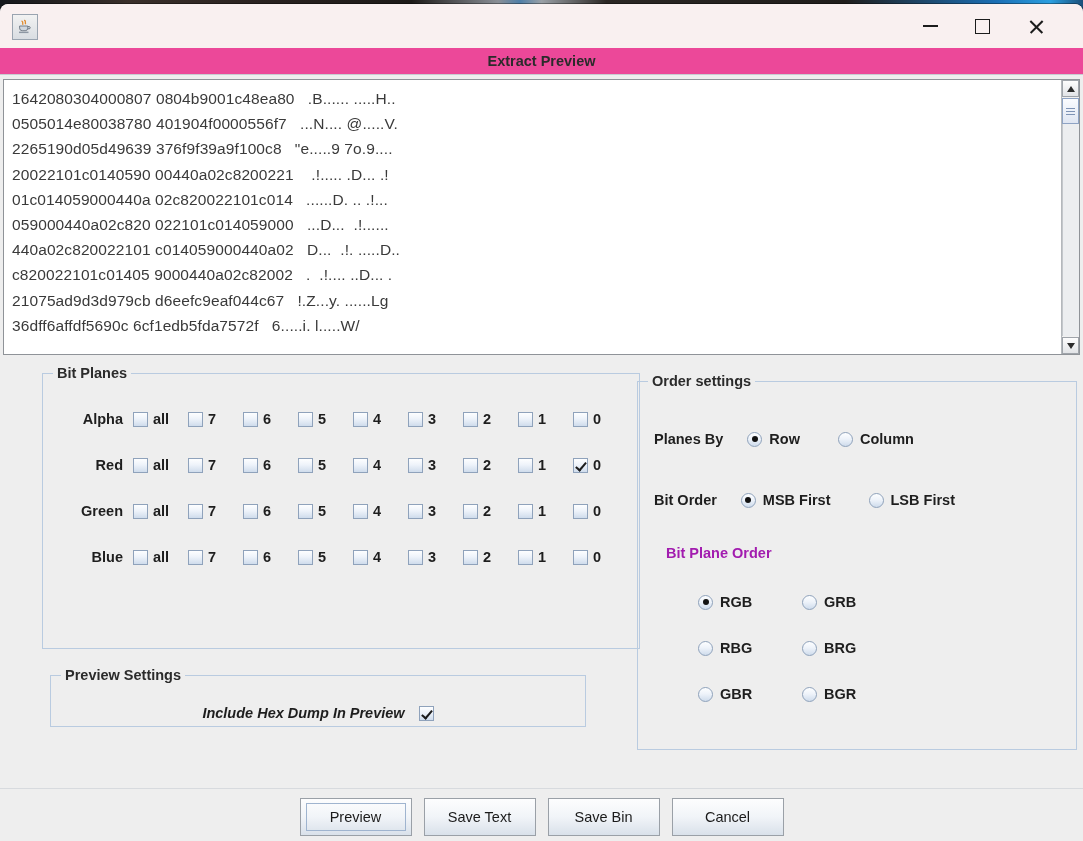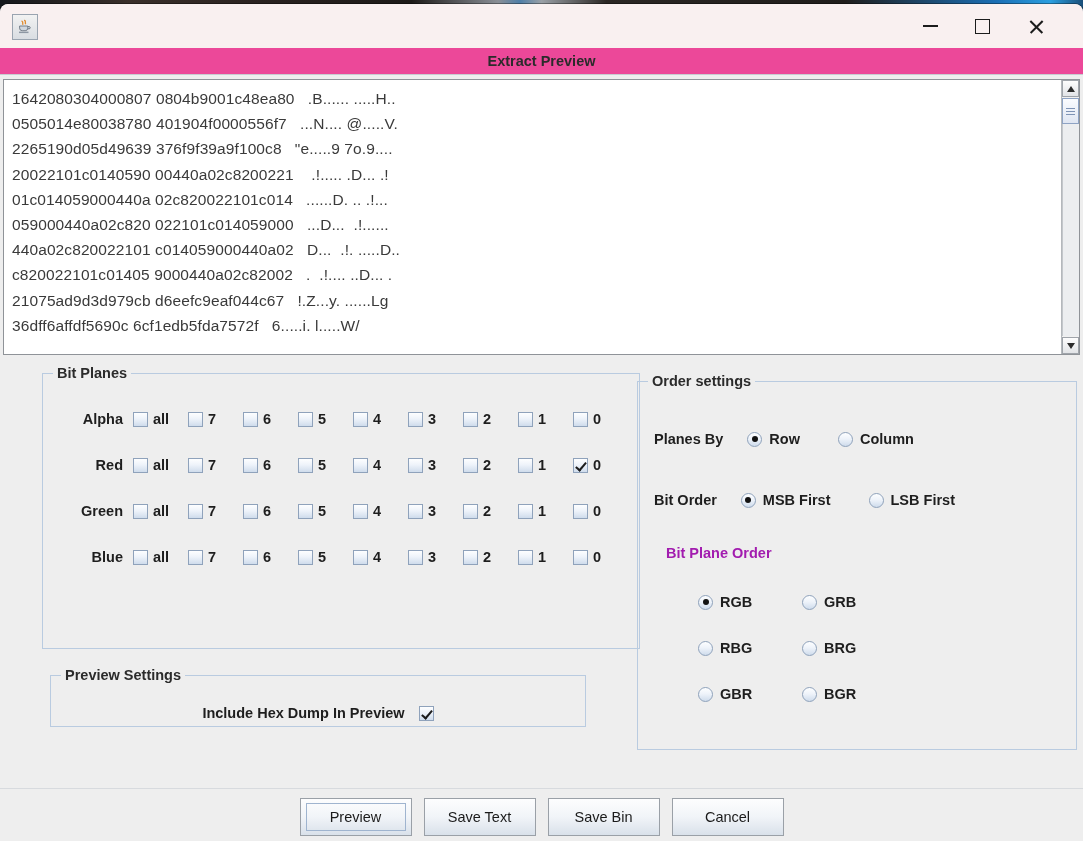--- a/index.html
+++ b/index.html
@@ -176,21 +176,21 @@
     width: 4px; height: 9px;
     border: solid #1b1b1b;
     border-width: 0 2px 2px 0;
     transform: rotate(40deg);
   }
   .cb-text { font-size: 14.5px; font-weight: bold; color: #1e1e1e; }
 
   
   #prev-row {
     position: absolute; left: 0; right: 0; top: 22px;
-    display: flex; align-items: center; justify-content: center; gap: 14px;
+    display: flex; align-items: center; justify-content: center; gap: 14px; font-style: italic;
   }
   #prev-row .cb-text { font-size: 14.5px; }
 
   
   .ord-row {
     position: absolute; display: flex; align-items: center;
   }
   #row-extract { left: 16px; top: 42px; }
   #row-bitorder{ left: 16px; top: 103px; }
   .ord-label {

